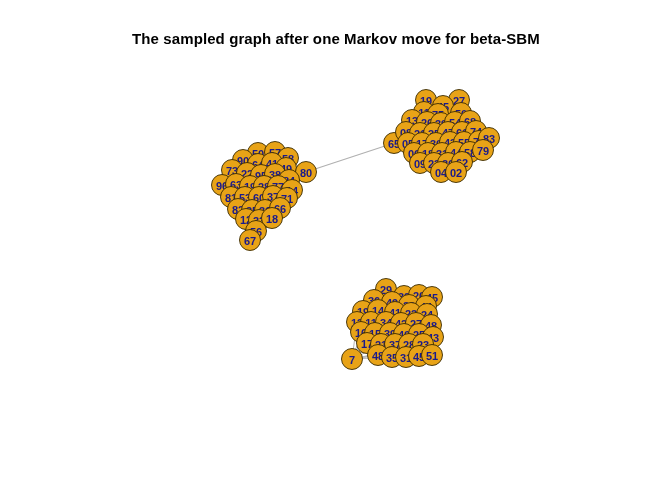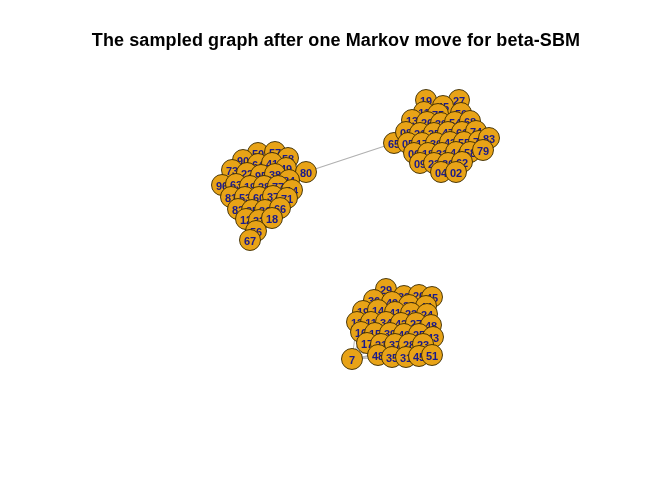--- a/index.html
+++ b/index.html
@@ -16,21 +16,21 @@
     font-family: "Liberation Sans", sans-serif;
   }
   #plot-title {
     position: absolute;
     left: 0;
     top: 30px;
     width: 672px;
     text-align: center;
     font-family: "Liberation Sans", sans-serif;
     font-weight: bold;
-    font-size: 18px;
+    font-size: 15px;
     color: #000000;
     letter-spacing: 0.1px;
     white-space: nowrap;
   }
   #graph-svg {
     position: absolute;
     left: 0;
     top: 0;
     width: 672px;
     height: 480px;

